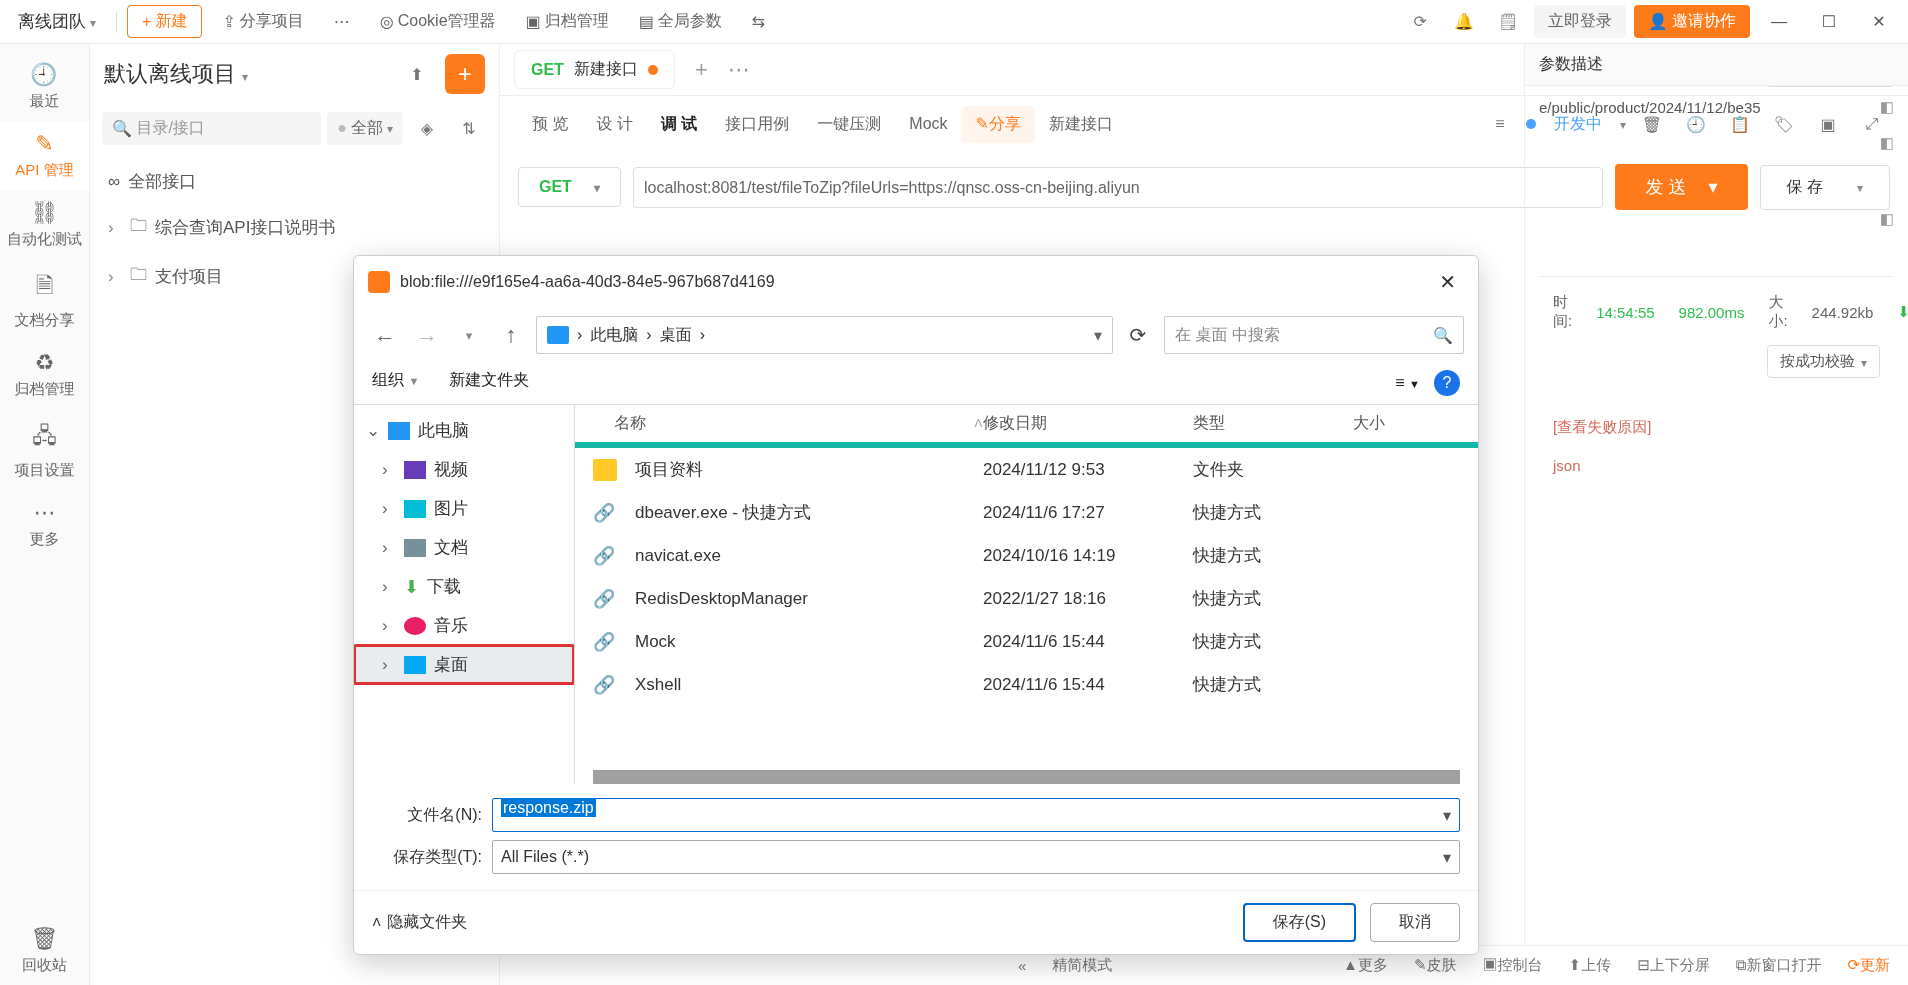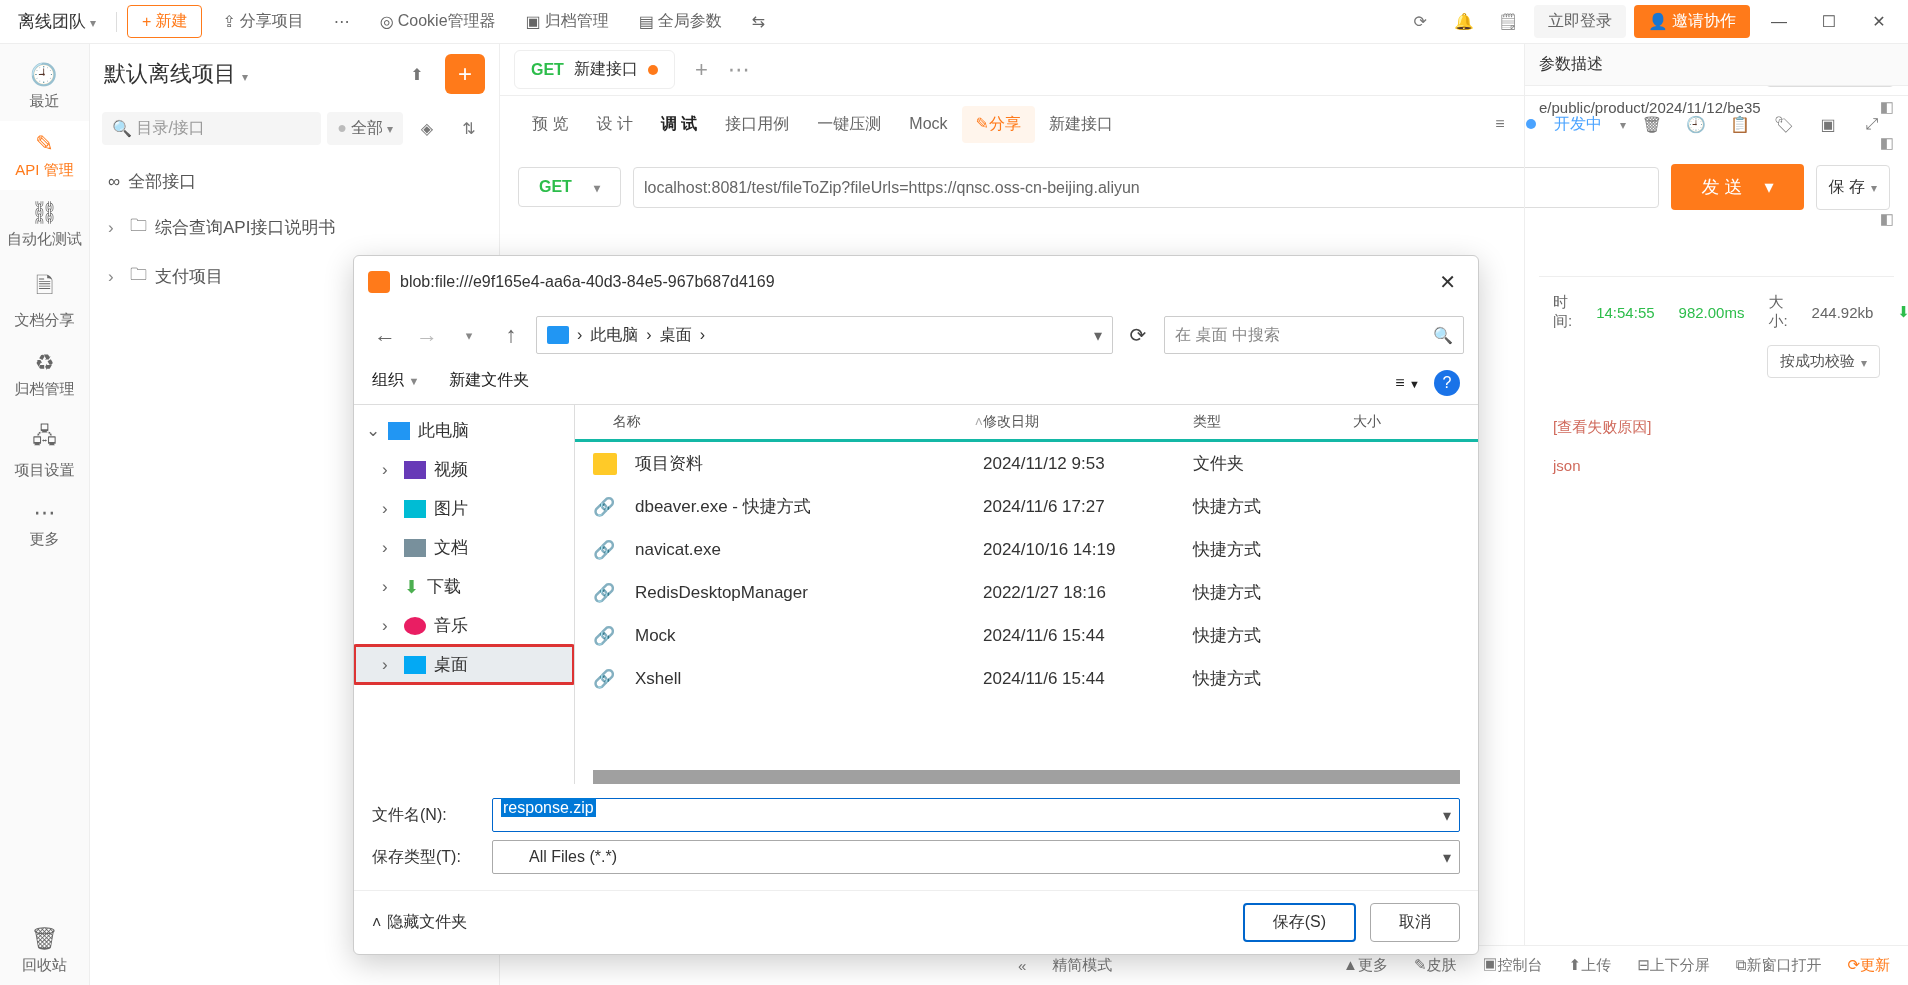--- a/index.html
+++ b/index.html
@@ -56,21 +56,21 @@
 .subtab.share{background:#fff5ec;color:#ff7a1a;}
 .subtabs-right{margin-left:auto;display:flex;align-items:center;gap:8px;color:#888;}
 .status-chip{display:flex;align-items:center;gap:18px;color:#4aa3ff;cursor:pointer;}
 .status-dot{width:10px;height:10px;background:#4aa3ff;border-radius:50%;}
 
 
 .url-row{display:flex;align-items:center;padding:12px 18px;gap:12px;}
 .method-dd{border:1px solid #ddd;border-radius:4px;padding:10px 20px;color:#2dbd4b;font-weight:600;display:flex;align-items:center;gap:22px;cursor:pointer;}
 .url-input{flex:1;border:1px solid #ddd;border-radius:4px;padding:10px 10px;color:#666;font-family:Consolas,Menlo,monospace;}
 .send-btn{background:#ff7a1a;color:#fff;border-radius:4px;padding:11px 30px;font-size:18px;display:flex;align-items:center;gap:22px;cursor:pointer;}
-.save-btn{border:1px solid #ddd;border-radius:4px;padding:11px 12px;display:flex;align-items:center;gap:6px;cursor:pointer;justify-content:space-between;}
+.save-btn{border:1px solid #ddd;border-radius:4px;padding:11px 26px;display:flex;align-items:center;gap:34px;cursor:pointer;justify-content:space-between;}
 
 
 .peek-col{width:384px;position:absolute;right:0;top:0;height:100%;border-left:1px solid #eee;}
 .peek-head{background:#fafafa;border-bottom:1px solid #eee;padding:10px 14px;display:flex;align-items:center;justify-content:space-between;font-size:16px;}
 .peek-body{padding:12px 14px;color:#555;font-family:Consolas,Menlo,monospace;font-size:15px;}
 .cube{color:#999;}
 .divider{border-top:1px solid #eee;margin:8px 0;}
 .result-meta{display:flex;gap:24px;align-items:center;padding:8px 14px;color:#666;font-size:15px;}
 .result-meta .t1{color:#666;}
 .result-meta .t2{color:#2dbd4b;}
@@ -107,34 +107,34 @@
 .sb-ico{width:22px;height:18px;display:inline-block;}
 .ico-pc{background:#2196f3;}
 .ico-video{background:#673ab7;}
 .ico-img{background:#00bcd4;}
 .ico-doc{background:#78909c;}
 .ico-down{color:#4caf50;font-size:18px;}
 .ico-music{background:#e91e63;border-radius:50%;}
 .ico-desktop{background:#03a9f4;}
 
 .dlg-files{flex:1;display:flex;flex-direction:column;border-left:1px solid #ddd;}
-.file-head{display:flex;padding:8px 18px;border-bottom:3px solid #14b8a6;color:#555;font-size:14px;}
+.file-head{display:flex;padding:8px 18px;border-bottom:6px solid #14b8a6;color:#555;font-size:16px;}
 .col-name{flex:0 0 390px;display:flex;align-items:center;gap:8px;}
 .col-date{flex:0 0 210px;}
 .col-type{flex:0 0 160px;}
 .col-size{flex:0 0 70px;}
 .file-list{flex:1;overflow-y:auto;}
 .file-row{display:flex;padding:10px 18px;align-items:center;color:#333;font-size:17px;}
 .file-ico{width:24px;height:22px;margin-right:10px;display:inline-flex;align-items:center;justify-content:center;font-size:18px;}
 .folder-ico{background:#ffca28;border-radius:2px;}
 .file-scroll{height:14px;background:#a0a0a0;margin:0 18px;}
 
 .dlg-footer{padding:14px 18px 8px;}
 .form-row{display:flex;align-items:center;gap:10px;margin-bottom:8px;}
-.form-label{width:110px;}
+.form-label{width:110px;text-align:right;}
 .form-input{flex:1;border:1px solid #0066cc;border-radius:2px;height:34px;padding:0 8px;position:relative;}
 .form-select{flex:1;border:1px solid #aaa;border-radius:2px;height:34px;padding:0 8px;}
 .dd-arrow{position:absolute;right:8px;top:7px;color:#555;}
 
 .dlg-buttons{display:flex;align-items:center;padding:12px 18px;gap:14px;border-top:1px solid #eee;}
 .hide-folders{display:flex;align-items:center;gap:6px;cursor:pointer;}
 .btn-save{border:2px solid #0066cc;border-radius:4px;padding:7px 28px;cursor:pointer;background:#fff;}
 .btn-cancel{border:1px solid #aaa;border-radius:4px;padding:8px 28px;cursor:pointer;background:#fff;}
 
 .chev-down::after{content:"▾";font-size:12px;color:#888;}
@@ -525,21 +525,21 @@
     <div class="form-row">
       <span class="form-label">文件名(N):</span>
       <div class="form-input">
         <span class="sel-text" style="background:#0078d7;color:#fff;padding:1px 2px;">response.zip</span>
         <span class="dd-arrow">▾</span>
       </div>
     </div>
     <div class="form-row">
       <span class="form-label">保存类型(T):</span>
       <div class="form-select" style="position:relative">
-        <span style="line-height:32px;margin-left:28px;">All Files (*.*)</span>
+        <span style="line-height:32px;">All Files (*.*)</span>
         <span class="dd-arrow">▾</span>
       </div>
     </div>
   </div>
   <div class="dlg-buttons">
     <div class="hide-folders">
       <span>˄</span>
       <span>隐藏文件夹</span>
     </div>
     <span style="flex:1"></span>

